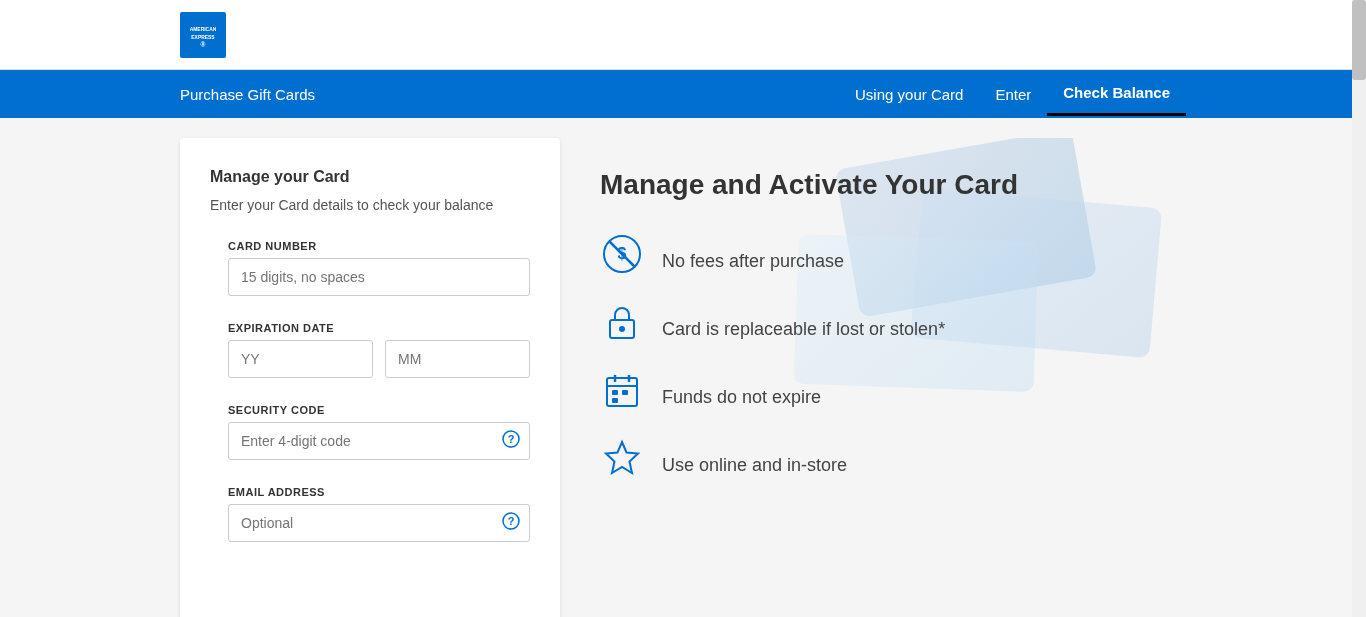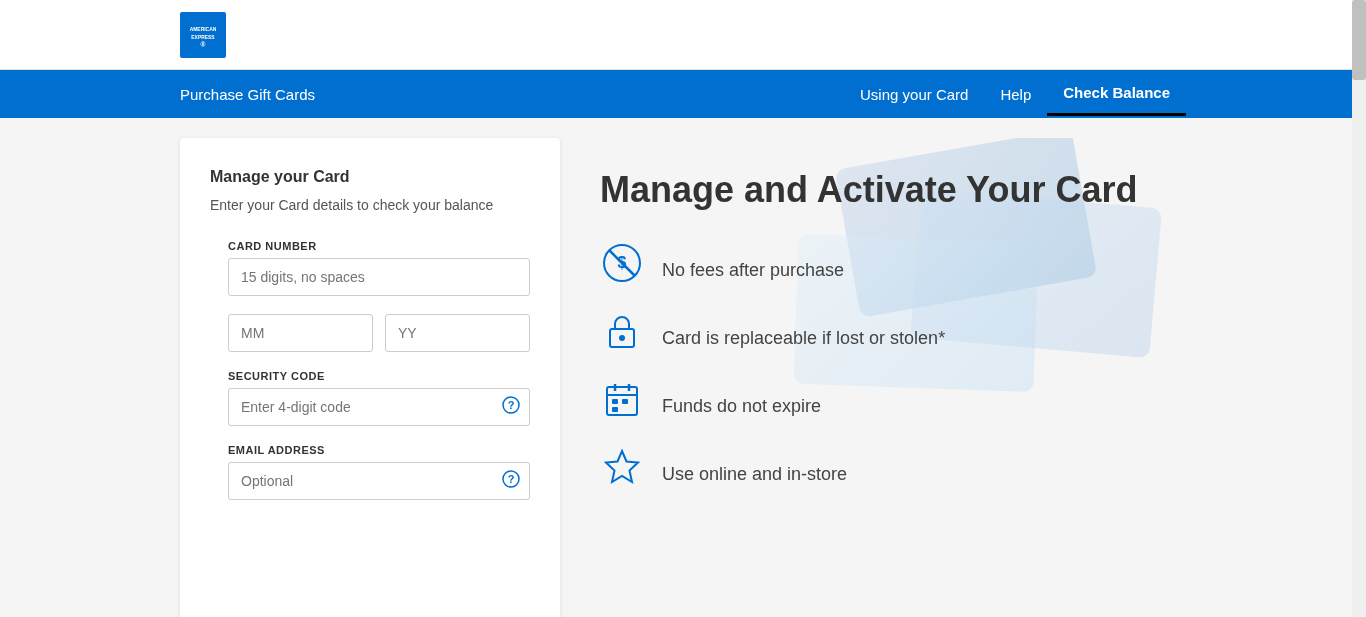--- a/index.html
+++ b/index.html
@@ -94,21 +94,21 @@
     .field-label {
       font-size: 11px;
       font-weight: 700;
       color: #333;
       letter-spacing: 0.5px;
       text-transform: uppercase;
       margin-bottom: 6px;
     }
 
     .field-group {
-      margin-bottom: 18px;
+      margin-bottom: 26px;
       padding-left: 18px;
     }
 
     .input-field {
       width: 100%;
       border: 1px solid #ccc;
       border-radius: 3px;
       padding: 10px 12px;
       font-size: 14px;
       color: #999;
@@ -189,21 +189,21 @@
       transform: rotate(2deg);
     }
 
     .right-content {
       position: relative;
       z-index: 2;
       padding: 30px 40px;
     }
 
     .right-title {
-      font-size: 36px;
+      font-size: 28px;
       font-weight: 700;
       color: #333;
       margin-bottom: 30px;
       line-height: 1.2;
     }
 
     .feature-list {
       list-style: none;
       display: flex;
       flex-direction: column;
@@ -270,40 +270,41 @@
     </svg>
   </div>
 </div>
 
 <nav class="nav">
   <div class="nav-left">
     <a class="nav-item">Purchase Gift Cards</a>
   </div>
   <div class="nav-right">
     <a class="nav-item">Using your Card</a>
-    <a class="nav-item">Help</a>
+    <a class="nav-item">Enter</a>
     <a class="nav-item active">Check Balance</a>
   </div>
 </nav>
 
 <div class="main-content">
 
   <div class="form-panel">
     <div class="form-title">Manage your Card</div>
     <div class="form-subtitle">Enter your Card details to check your balance</div>
 
     <div class="field-group">
       <div class="field-label">CARD NUMBER</div>
       <input class="input-field" type="text" placeholder="15 digits, no spaces" style="">
     </div>
 
     <div class="field-group">
+      <div class="field-label">EXPIRATION DATE</div>
       <div class="date-row">
+        <input class="input-field" type="text" placeholder="YY" style="">
         <input class="input-field" type="text" placeholder="MM" style="">
-        <input class="input-field" type="text" placeholder="YY" style="">
       </div>
     </div>
 
     <div class="field-group">
       <div class="field-label">SECURITY CODE</div>
       <div class="input-with-icon">
         <input class="input-field" type="text" placeholder="Enter 4-digit code" style="">
         <span class="input-icon">
           <svg width="18" height="18" viewBox="0 0 18 18" fill="none" xmlns="http://www.w3.org/2000/svg">
             <circle cx="9" cy="9" r="8" stroke="#016fd0" stroke-width="1.5"></circle>

